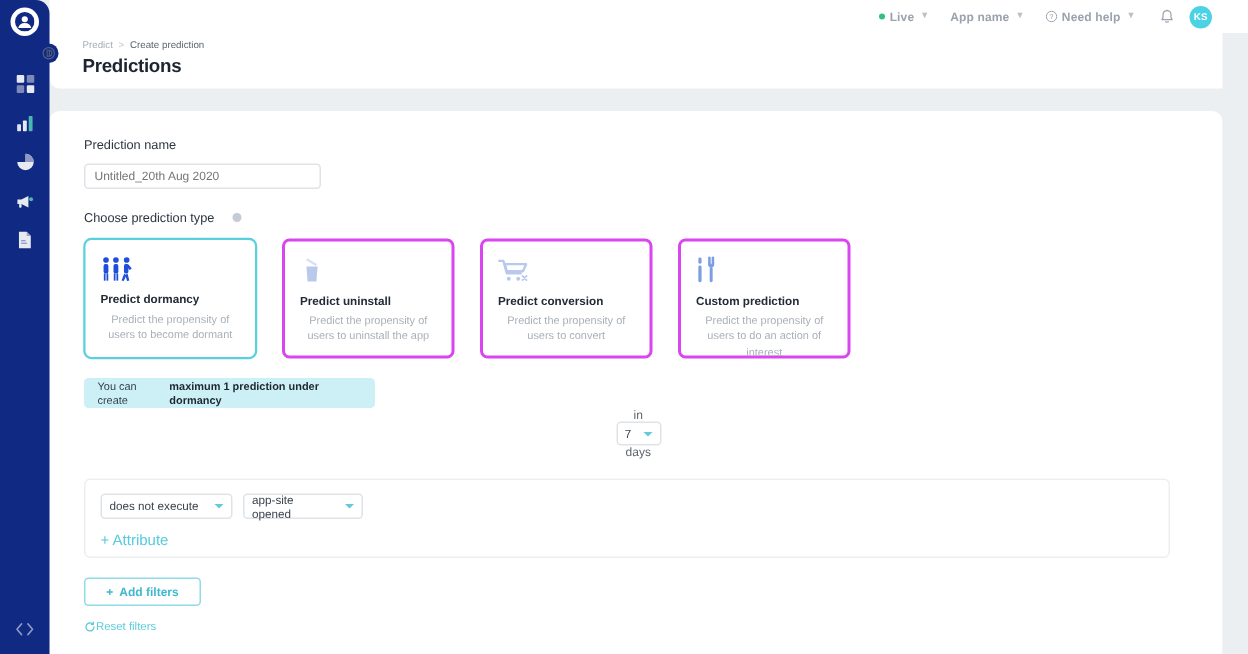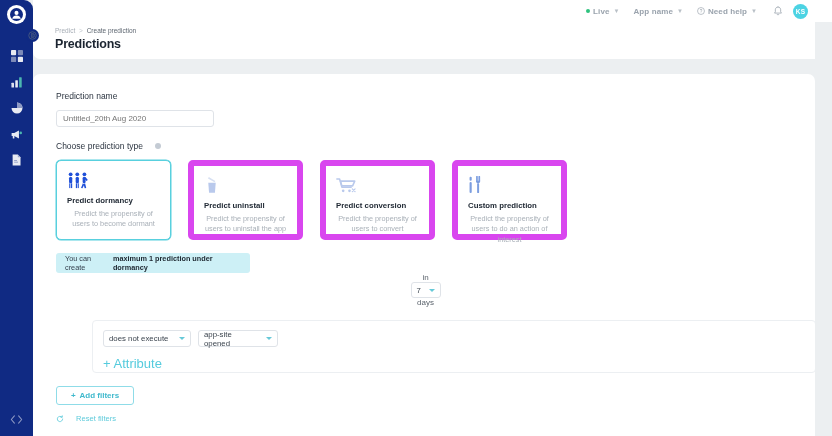--- a/index.html
+++ b/index.html
@@ -106,21 +106,21 @@
   #choose-label { font-size: 8.5px; color: #2b3440; }
   .info-dot {
     width: 6px; height: 6px; border-radius: 50%; background: #c4cbd4;
     display: inline-block; cursor: pointer;
   }
 
   
   #types { display: flex; gap: 17px; margin-top: 9px; }
   .tcard {
     width: 115px; height: 80px; background: #ffffff;
-    border: 6px solid #d946ef; border-radius: 5px;
+    border: 2px solid #d946ef; border-radius: 5px;
     padding: 9px 10px 0 10px; cursor: pointer; position: relative;
   }
   .tcard.selected { border: 1px solid #58d0de; box-shadow: 0 0 0 .5px #58d0de; }
   .tcard .ticon { height: 19px; display: flex; align-items: flex-end; }
   .tcard .ttitle { font-size: 7.8px; font-weight: bold; color: #222b36; margin-top: 7px; }
   .tcard .tdesc { font-size: 7.3px; color: #a9b0b8; line-height: 1.42; margin-top: 4px; text-align: center; }
 
   
   #banner {
     margin-top: 13px; width: 194px; height: 20px; background: #cdf0f6;
@@ -140,39 +140,39 @@
   }
   .sel .tri {
     width: 0; height: 0; border-left: 3px solid transparent; border-right: 3px solid transparent;
     border-top: 3.5px solid #66c9d8;
   }
   #days-select { width: 30px; }
 
   
   #filterbox {
     margin-top: 13px; width: 724px; height: 53px;
-    border: 1px solid #eceff2; border-radius: 4px; padding: 9px 10px; margin-left: 36px;
+    border: 1px solid #eceff2; border-radius: 4px; padding: 9px 10px;
   }
   #filter-row { display: flex; gap: 7px; }
   #sel-op { width: 88px; height: 17px; }
   #sel-evt { width: 80px; height: 17px; }
   #add-attr {
-    margin-top: 9px; font-size: 13px; color: #55cbdd; cursor: pointer; display:inline-block;
+    margin-top: 9px; font-size: 10px; color: #55cbdd; cursor: pointer; display:inline-block;
   }
 
   
   #addfilters {
     margin-top: 13px; width: 78px; height: 19px;
     border: 1px solid #8fdce8; border-radius: 3px; background: #ffffff;
     color: #3fb9cd; font-size: 8px; font-weight: bold;
     display: flex; align-items: center; justify-content: center; gap: 4px;
     cursor: pointer; font-family: "Liberation Sans", sans-serif;
   }
   #resetfilters {
-    margin-top: 9px; display: flex; align-items: center; gap: 12px;
+    margin-top: 9px; display: flex; align-items: center; gap: 0;
     font-size: 7.6px; color: #5fcbdb; cursor: pointer;
   }
 
   
   #gutter { position: absolute; right: 0; top: 0; width: 17px; height: 436px; background: #eceff1; z-index:1;}
 </style>
 </head>
 <body>
 
 <div id="app">

